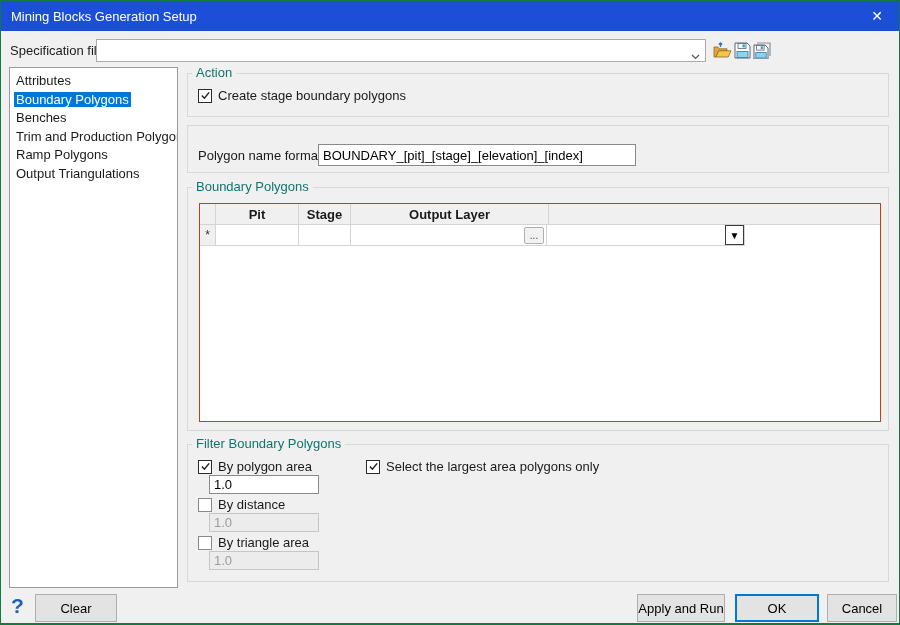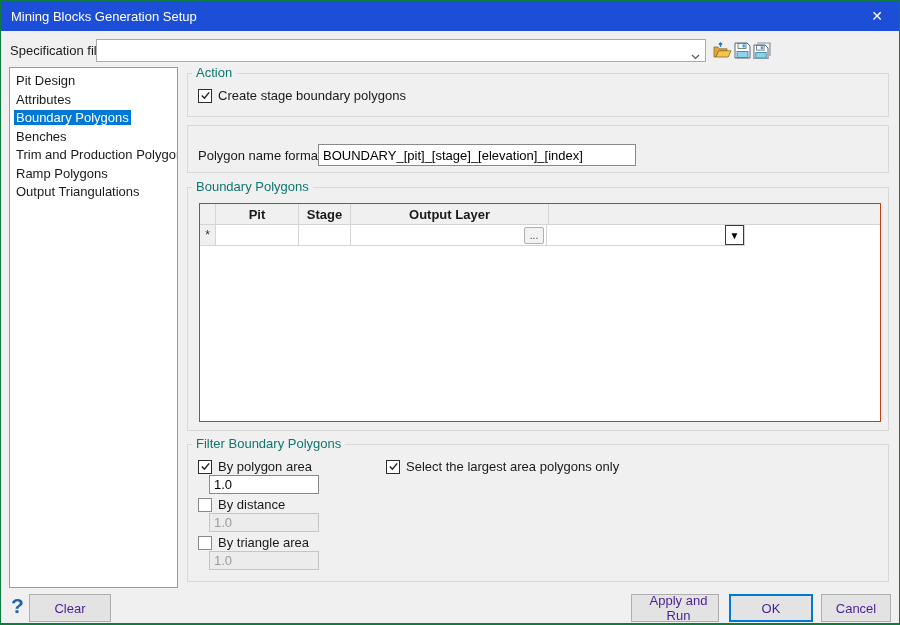--- a/index.html
+++ b/index.html
@@ -72,23 +72,23 @@
                 background:#f2f2f2; border:1px solid #b0b0b0; border-radius:2px; font-size:10px;
                 line-height:13px; color:#444; text-align:center; padding:0; }
   .dd-btn { position:absolute; right:0; top:0; width:19px; height:20px; background:#fff;
             border:1px solid #3a3a3a; display:flex; align-items:center; justify-content:center;
             font-size:10px; color:#000; padding:0; }
 
   
   .help-mark { position:absolute; left:10px; top:593px; font-size:21px; font-weight:bold;
                color:#1C62AE; }
   .btn { position:absolute; top:593px; height:28px; background:#e3e3e3; border:1px solid #aeaeae;
-         font:inherit; color:#4c1d95; display:flex; align-items:center; justify-content:center; }
+         font:inherit; color:#000000; display:flex; align-items:center; justify-content:center;margin-left:6px; }
   .btn-clear { left:28px; width:82px; }
-  .btn-apply { left:630px; width:88px;padding-left:7px; }
+  .btn-apply { left:630px; width:88px; }
   .btn-ok { left:728px; width:84px; border:2px solid #0078D7; }
   .btn-cancel { left:820px; width:70px; }
 </style>
 </head>
 <body>
 
 <div class="window">
 
   <div class="titlebar">
     <span class="titlebar-title">Mining Blocks Generation Setup</span>
@@ -123,21 +123,20 @@
     <svg width="18" height="17" viewBox="0 0 18 17">
       <path d="M4 1 h13 v13" fill="none" stroke="#8a9198" stroke-width="1.2"></path>
       <path d="M1 3 h11 l3 3 v11 H1 Z" fill="#fff" stroke="#5b6670" stroke-width="1"></path>
       <rect x="3.6" y="3.5" width="7.5" height="4.6" fill="#f4f8fb" stroke="#5b6670" stroke-width="0.8"></rect>
       <rect x="7.8" y="4.3" width="2" height="2.8" fill="#2e9bd6"></rect>
       <rect x="2.8" y="10.6" width="10.4" height="5.4" fill="#8fd3ea" stroke="#2a7aa6" stroke-width="0.8"></rect>
     </svg>
   </span>
 
   <div class="sidebar">
-    <div class="sidebar-item"><span>Pit Design</span></div>
     <div class="sidebar-item"><span>Attributes</span></div>
     <div class="sidebar-item selected"><span>Boundary Polygons</span></div>
     <div class="sidebar-item"><span>Benches</span></div>
     <div class="sidebar-item"><span>Trim and Production Polygons</span></div>
     <div class="sidebar-item"><span>Ramp Polygons</span></div>
     <div class="sidebar-item"><span>Output Triangulations</span></div>
   </div>
 
   <div class="group" style="top:72px; height:44px;">
     <span class="group-title">Action</span>
@@ -205,21 +204,21 @@
     <input class="text-input" disabled="" style="left: 21px; top: 68px; width: 110px; height: 19px;" value="1.0">
 
     <label class="check" style="left:10px; top:90px;">
       <span class="checkbox-box">
         
       </span>
       <span>By triangle area</span>
     </label>
     <input class="text-input" disabled="" style="left: 21px; top: 106px; width: 110px; height: 19px;" value="1.0">
 
-    <label class="check" style="left:178px; top:14px;margin-left:20px;">
+    <label class="check" style="left:178px; top:14px;">
       <span class="checkbox-box checked">
         <svg width="11" height="11" viewBox="0 0 12 12">
             <path d="M2 6 L4.8 9 L10 2.6" stroke="#222" stroke-width="1.6" fill="none"></path>
           </svg>
       </span>
       <span>Select the largest area polygons only</span>
     </label>
   </div>
 
   <span class="help-mark">?</span>

